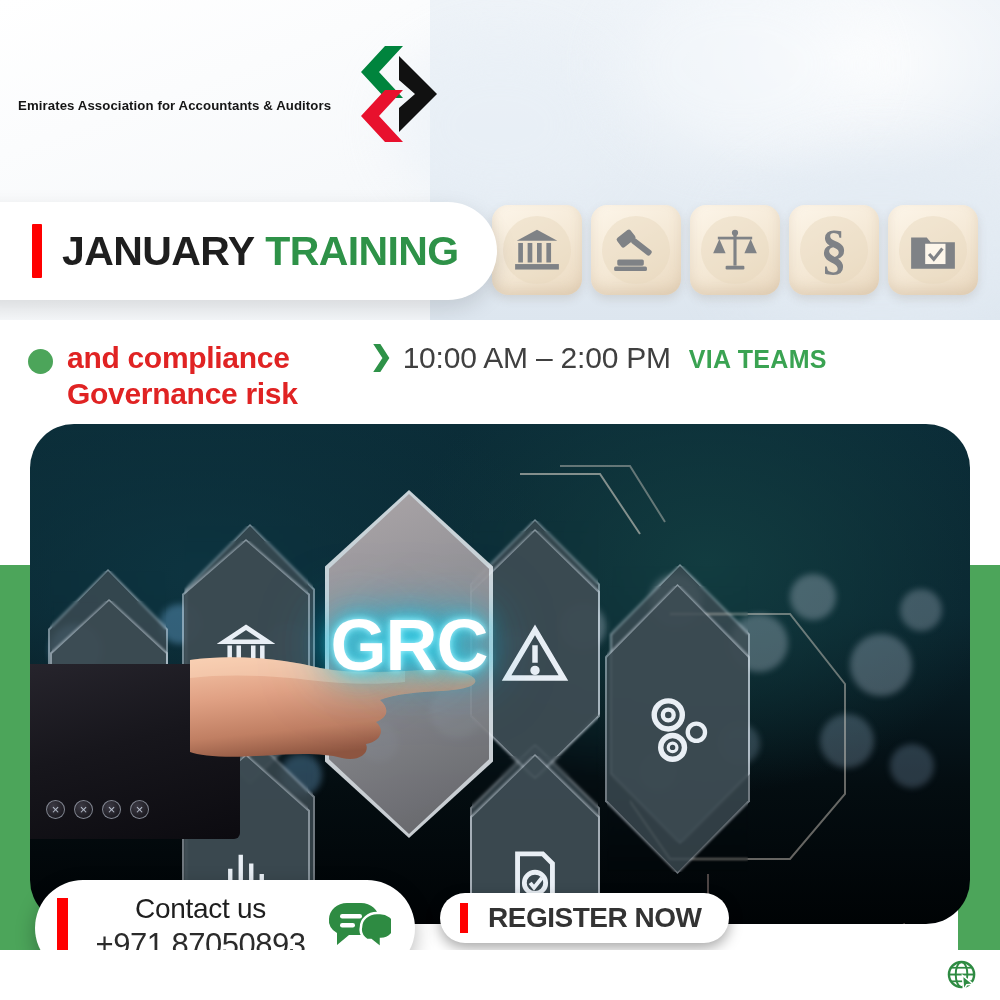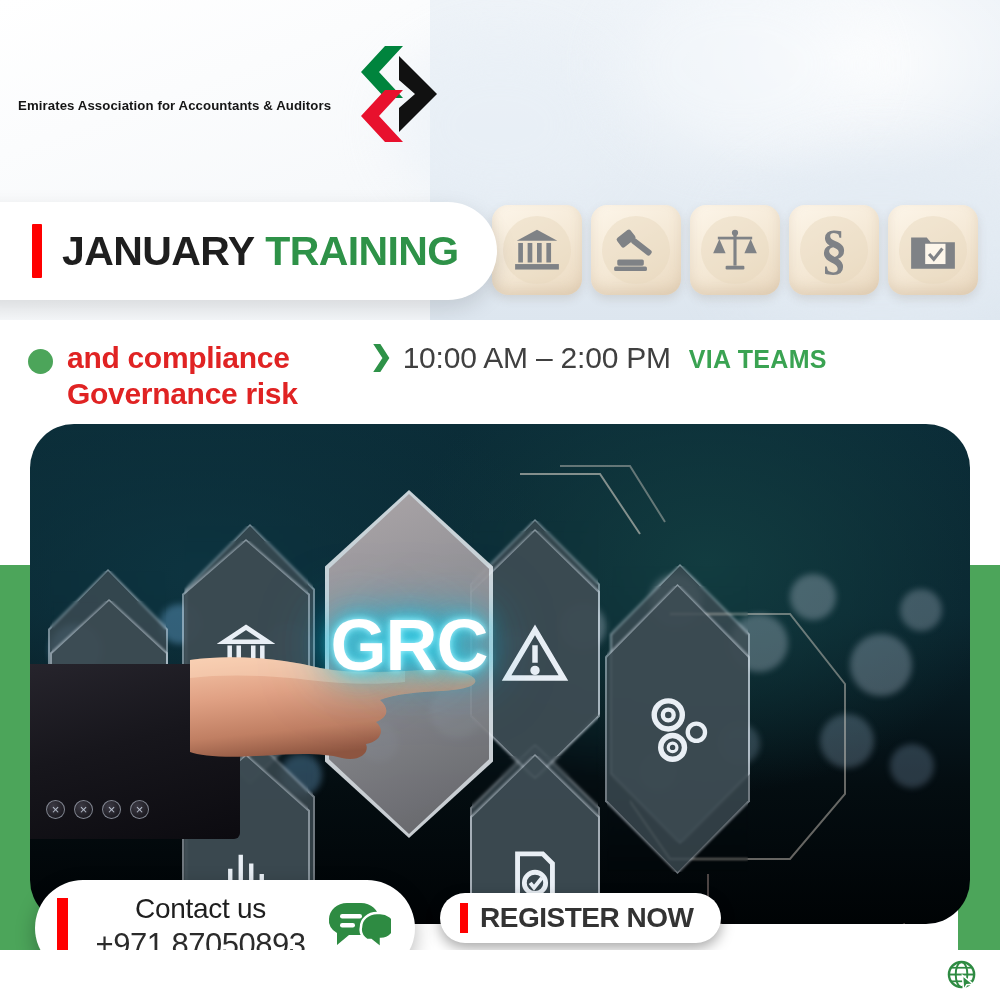--- a/index.html
+++ b/index.html
@@ -193,21 +193,21 @@
   .contact-txt { flex:1; text-align:center; padding-left:6px; }
   .c-us { font-size:28px; font-weight:400; color:#1e1e1e; letter-spacing:-.3px; }
   .c-phone { font-size:31px; font-weight:400; color:#2b2b2b; letter-spacing:-.5px; margin-top:2px; }
   .chat-icon { width:64px; height:58px; flex:0 0 auto; position:relative; }
 
   
   .register {
     position:absolute; left:440px; top:893px;
     height:50px; padding:0 28px 0 20px;
     background:#ffffff; border-radius:26px;
-    display:flex; align-items:center; gap:12px;
+    display:flex; align-items:center; gap:20px;
     box-shadow: 0 5px 14px rgba(0,0,0,.35);
     z-index:10; cursor:pointer;
   }
   .register .red-bar3 { width:8px; height:30px; background:#ff0000; flex:0 0 auto; }
   .reg-txt { font-size:28px; font-weight:800; color:#333333; letter-spacing:-.5px; white-space:nowrap; }
 
   
   .footer {
     position:absolute; left:0; bottom:0; width:1000px; height:50px;
     background:#ffffff; display:flex; align-items:center; justify-content:flex-end;

